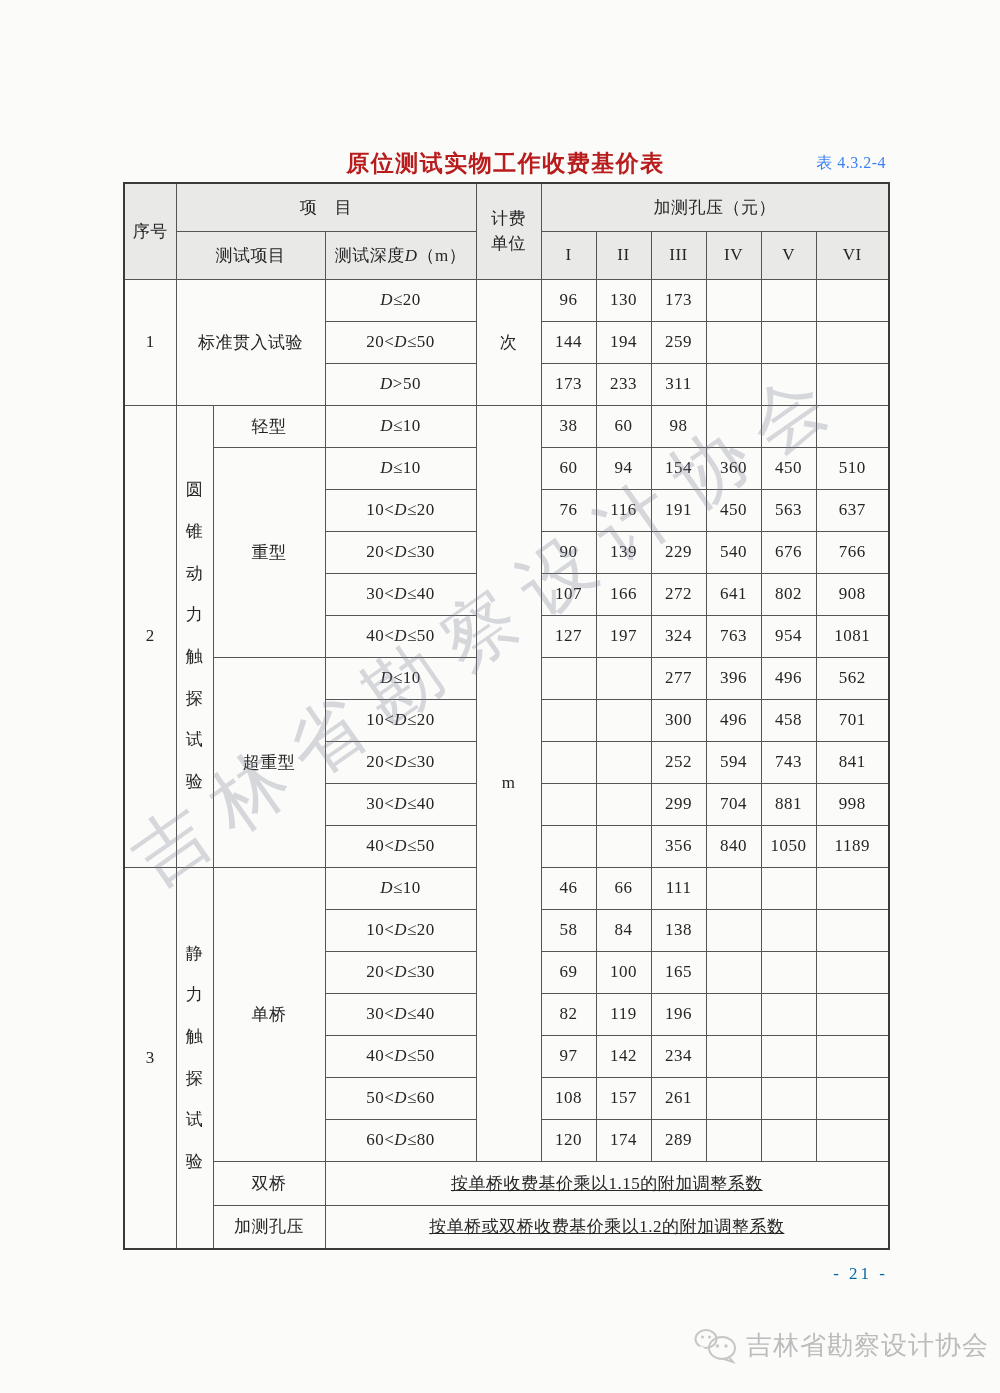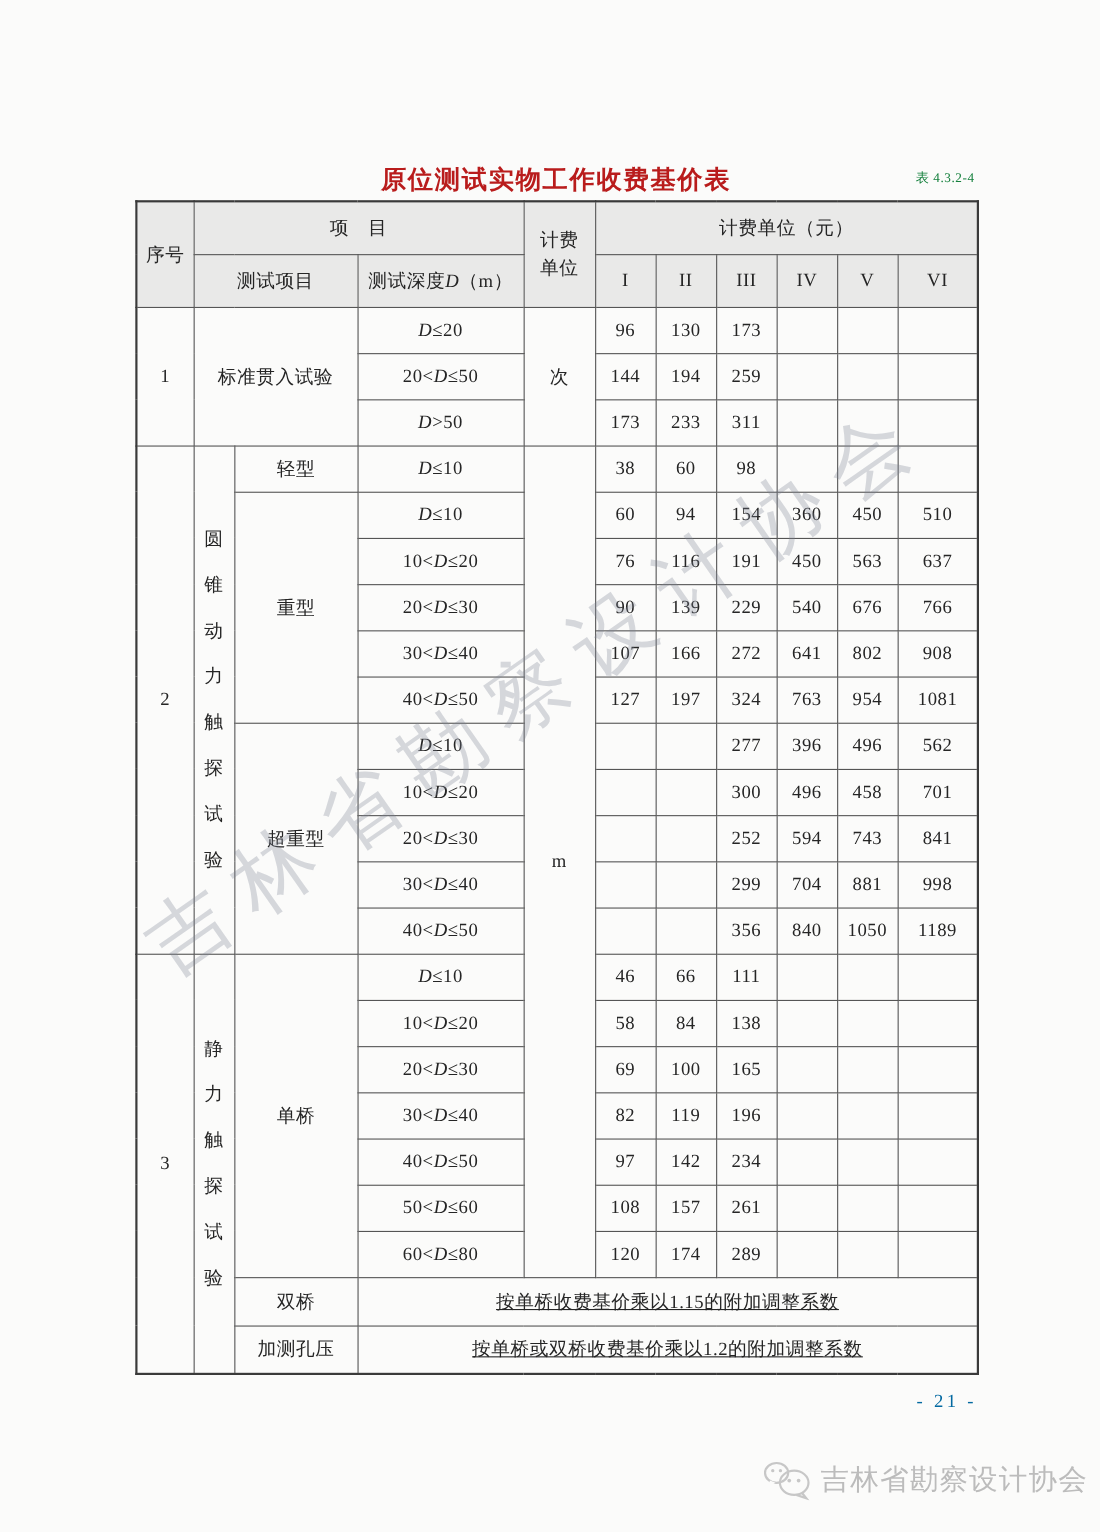--- a/index.html
+++ b/index.html
@@ -9,21 +9,21 @@
     font-family:"Liberation Serif","DejaVu Serif",serif;
     color:#262626;
   }
   
   .title-row{position:absolute;left:123px;top:144px;width:765px;height:38px;}
   .doc-title{
     text-align:center;font-family:"Liberation Sans","DejaVu Sans",sans-serif;
     font-weight:bold;font-size:23px;letter-spacing:1.5px;color:#b91c1c;line-height:38px;
   }
   .table-label{
-    position:absolute;right:2px;top:9px;font-size:12px;color:#15803d;letter-spacing:.5px;
+    position:absolute;right:2px;top:9px;font-size:16px;color:#3b82f6;letter-spacing:.5px;
   }
   
   table.fee{
     position:absolute;left:123px;top:182px;width:765px;
     border-collapse:collapse;table-layout:fixed;
     border:2px solid #3a3a3a;background:transparent;
   }
   table.fee td{
     border:1px solid #555;padding:0;text-align:center;vertical-align:middle;
     font-size:17px;color:#252525;letter-spacing:.5px;overflow:hidden;
@@ -78,21 +78,21 @@
     <col style="width:55px">
       <col style="width:55px">
       <col style="width:73px">
   </colgroup>
   <tbody>
 
     <tr class="hd">
       <td rowspan="2">序号</td>
       <td colspan="3">项　目</td>
       <td rowspan="2" class="wrap2"><span>计费单位</span></td>
-      <td colspan="6">计费单位（元）</td>
+      <td colspan="6">加测孔压（元）</td>
     </tr>
     <tr class="hd">
       <td colspan="2">测试项目</td>
       <td>测试深度<i>D</i>（m）</td>
       <td class="num">I</td>
       <td class="num">II</td>
       <td class="num thickL">III</td>
       <td class="num">IV</td>
       <td class="num">V</td>
       <td class="num">VI</td>

